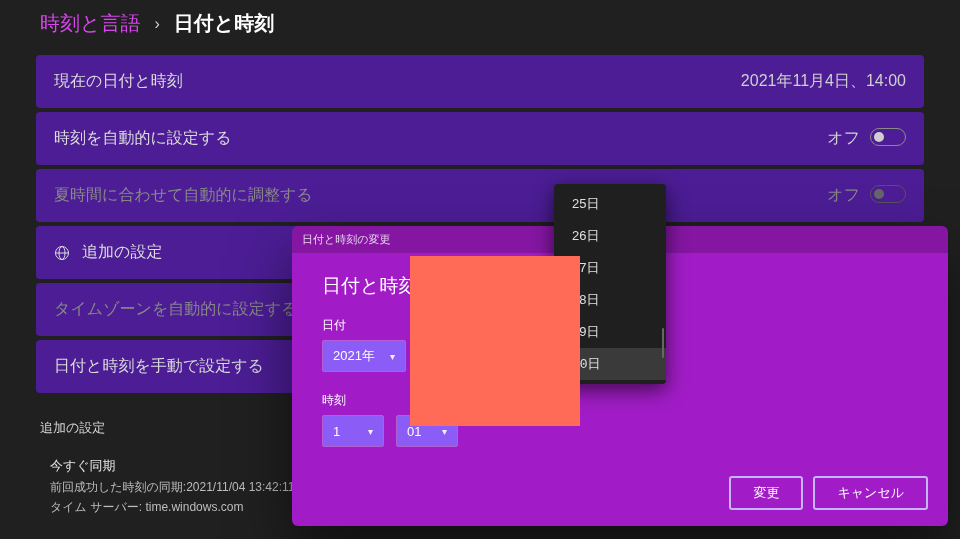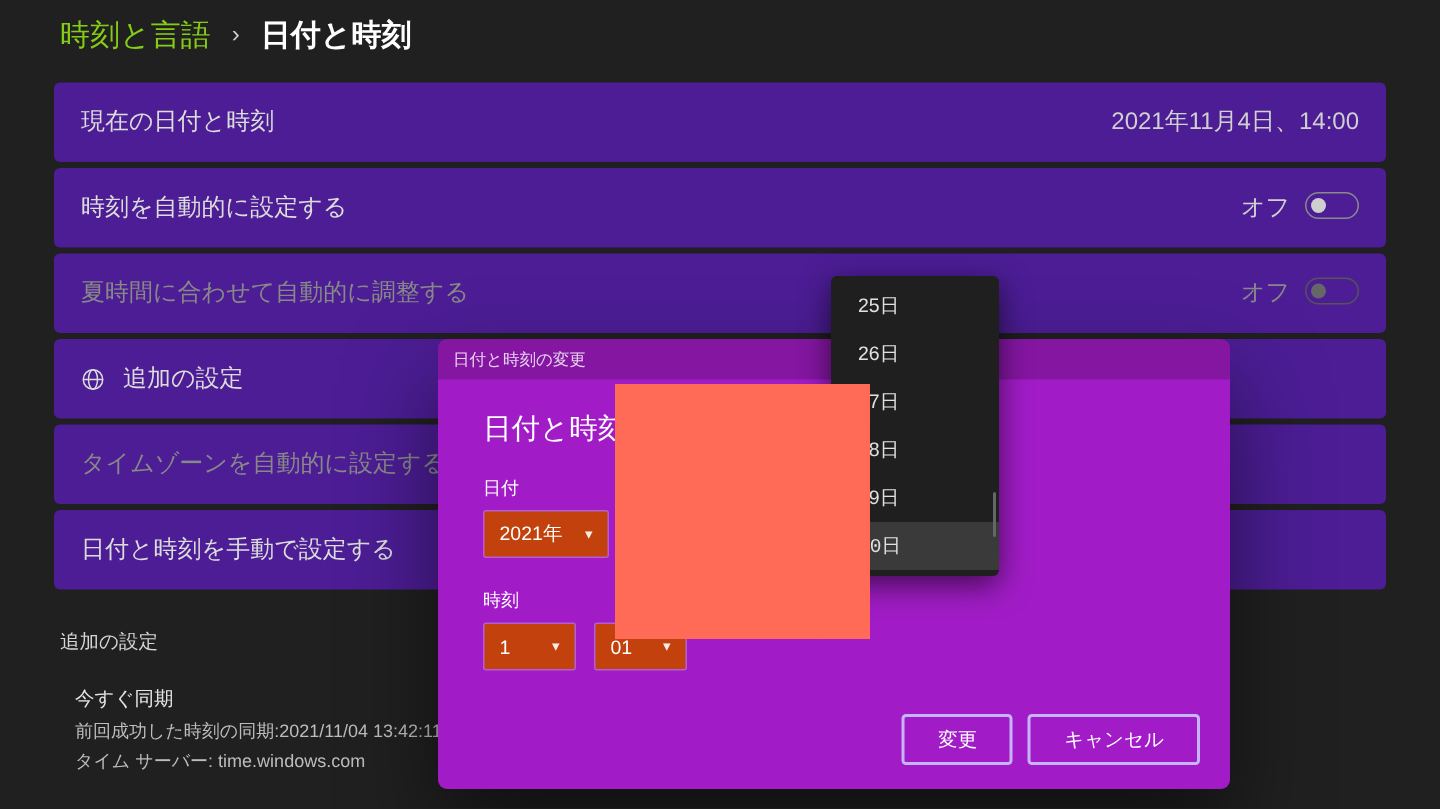--- a/index.html
+++ b/index.html
@@ -1,19 +1,19 @@
 <!DOCTYPE html>
 <html><head>
 <meta charset="utf-8">
 <style>
 * { margin: 0; padding: 0; box-sizing: border-box; font-family: "Yu Gothic UI", "Meiryo", sans-serif; }
 body { background: #202020; color: #fff; width: 960px; height: 539px; overflow: hidden; position: relative; }
 
 .breadcrumb { padding: 10px 40px 18px; font-size: 20px; display: flex; align-items: center; gap: 14px; }
-.breadcrumb .parent { color: #84cc16; }
+.breadcrumb .parent { color: #d946ef; }
 .breadcrumb .sep { color: #cfcfcf; font-size: 16px; }
 .breadcrumb .current { font-weight: 600; }
 
 .rows { padding: 0 36px; }
 .row { background: #4c1d95; border-radius: 4px; margin-bottom: 4px; padding: 16px 18px; display: flex; align-items: center; justify-content: space-between; font-size: 16px; }
 .row .left { display: flex; align-items: center; gap: 12px; color: #dcdcdc; }
 .row .right { display: flex; align-items: flex-start; gap: 10px; color: #d0d0d0; }
 .row.dim { color: #888; }
 .row.dim .left, .row.dim .right { color: #888; }
 
@@ -23,27 +23,27 @@
 .toggle.dim::after { background: #666; }
 
 .globe { display: inline-block; width: 16px; height: 16px; }
 .globe svg { display: block; }
 
 .section-label { padding: 22px 40px 8px; font-size: 13px; color: #d6d6d6; }
 .sync-box { margin: 0 36px; padding: 10px 14px 16px; font-size: 12px; color: #bdbdbd; line-height: 1.7; }
 .sync-box .title { color: #e6e6e6; font-size: 13px; }
 
 
-.dialog { position: absolute; left: 292px; top: 226px; width: 528px; height: 300px; background: #a11cc6; border-radius: 6px; box-shadow: 0 30px 60px rgba(0,0,0,.5); color: #fff; }
+.dialog { position: absolute; left: 292px; top: 226px; width: 656px; height: 300px; background: #a11cc6; border-radius: 6px; box-shadow: 0 30px 60px rgba(0,0,0,.5); color: #fff; }
 .dialog-title { background: rgba(0,0,0,.18); font-size: 11px; padding: 6px 10px; border-radius: 6px 6px 0 0; color: #e8d5ef; }
 .dialog-body { padding: 20px 30px 10px; }
 .dialog-heading { font-size: 19px; font-weight: 400; margin-bottom: 18px; }
 .field-label { font-size: 12px; margin-bottom: 6px; }
 .select-row { display: flex; gap: 12px; margin-bottom: 20px; }
-.sel { background: #c2410c; border: 1px solid #b45ed4; height: 32px; display: flex; align-items: center; justify-content: space-between; padding: 0 10px; font-size: 13px; border-radius: 2px; }
+.sel { background: #8b5cf6; border: 1px solid #b45ed4; height: 32px; display: flex; align-items: center; justify-content: space-between; padding: 0 10px; font-size: 13px; border-radius: 2px; }
 .sel .chev { font-size: 10px; opacity: .9; }
 .sel.year  { width: 84px; }
 .sel.month { width: 120px; }
 .sel.small { width: 62px; }
 
 .dialog-footer { position: absolute; bottom: 16px; right: 20px; display: flex; gap: 10px; }
 .btn { border: 2px solid #c4b5fd; background: transparent; color: #fff; font-size: 13px; padding: 6px 22px; border-radius: 3px; cursor: pointer; }
 
 
 .dropdown { position: absolute; left: 554px; top: 184px; width: 112px; background: #1f1f1f; box-shadow: 0 6px 20px rgba(0,0,0,.6); border-radius: 4px; padding: 4px 0; z-index: 50; }

